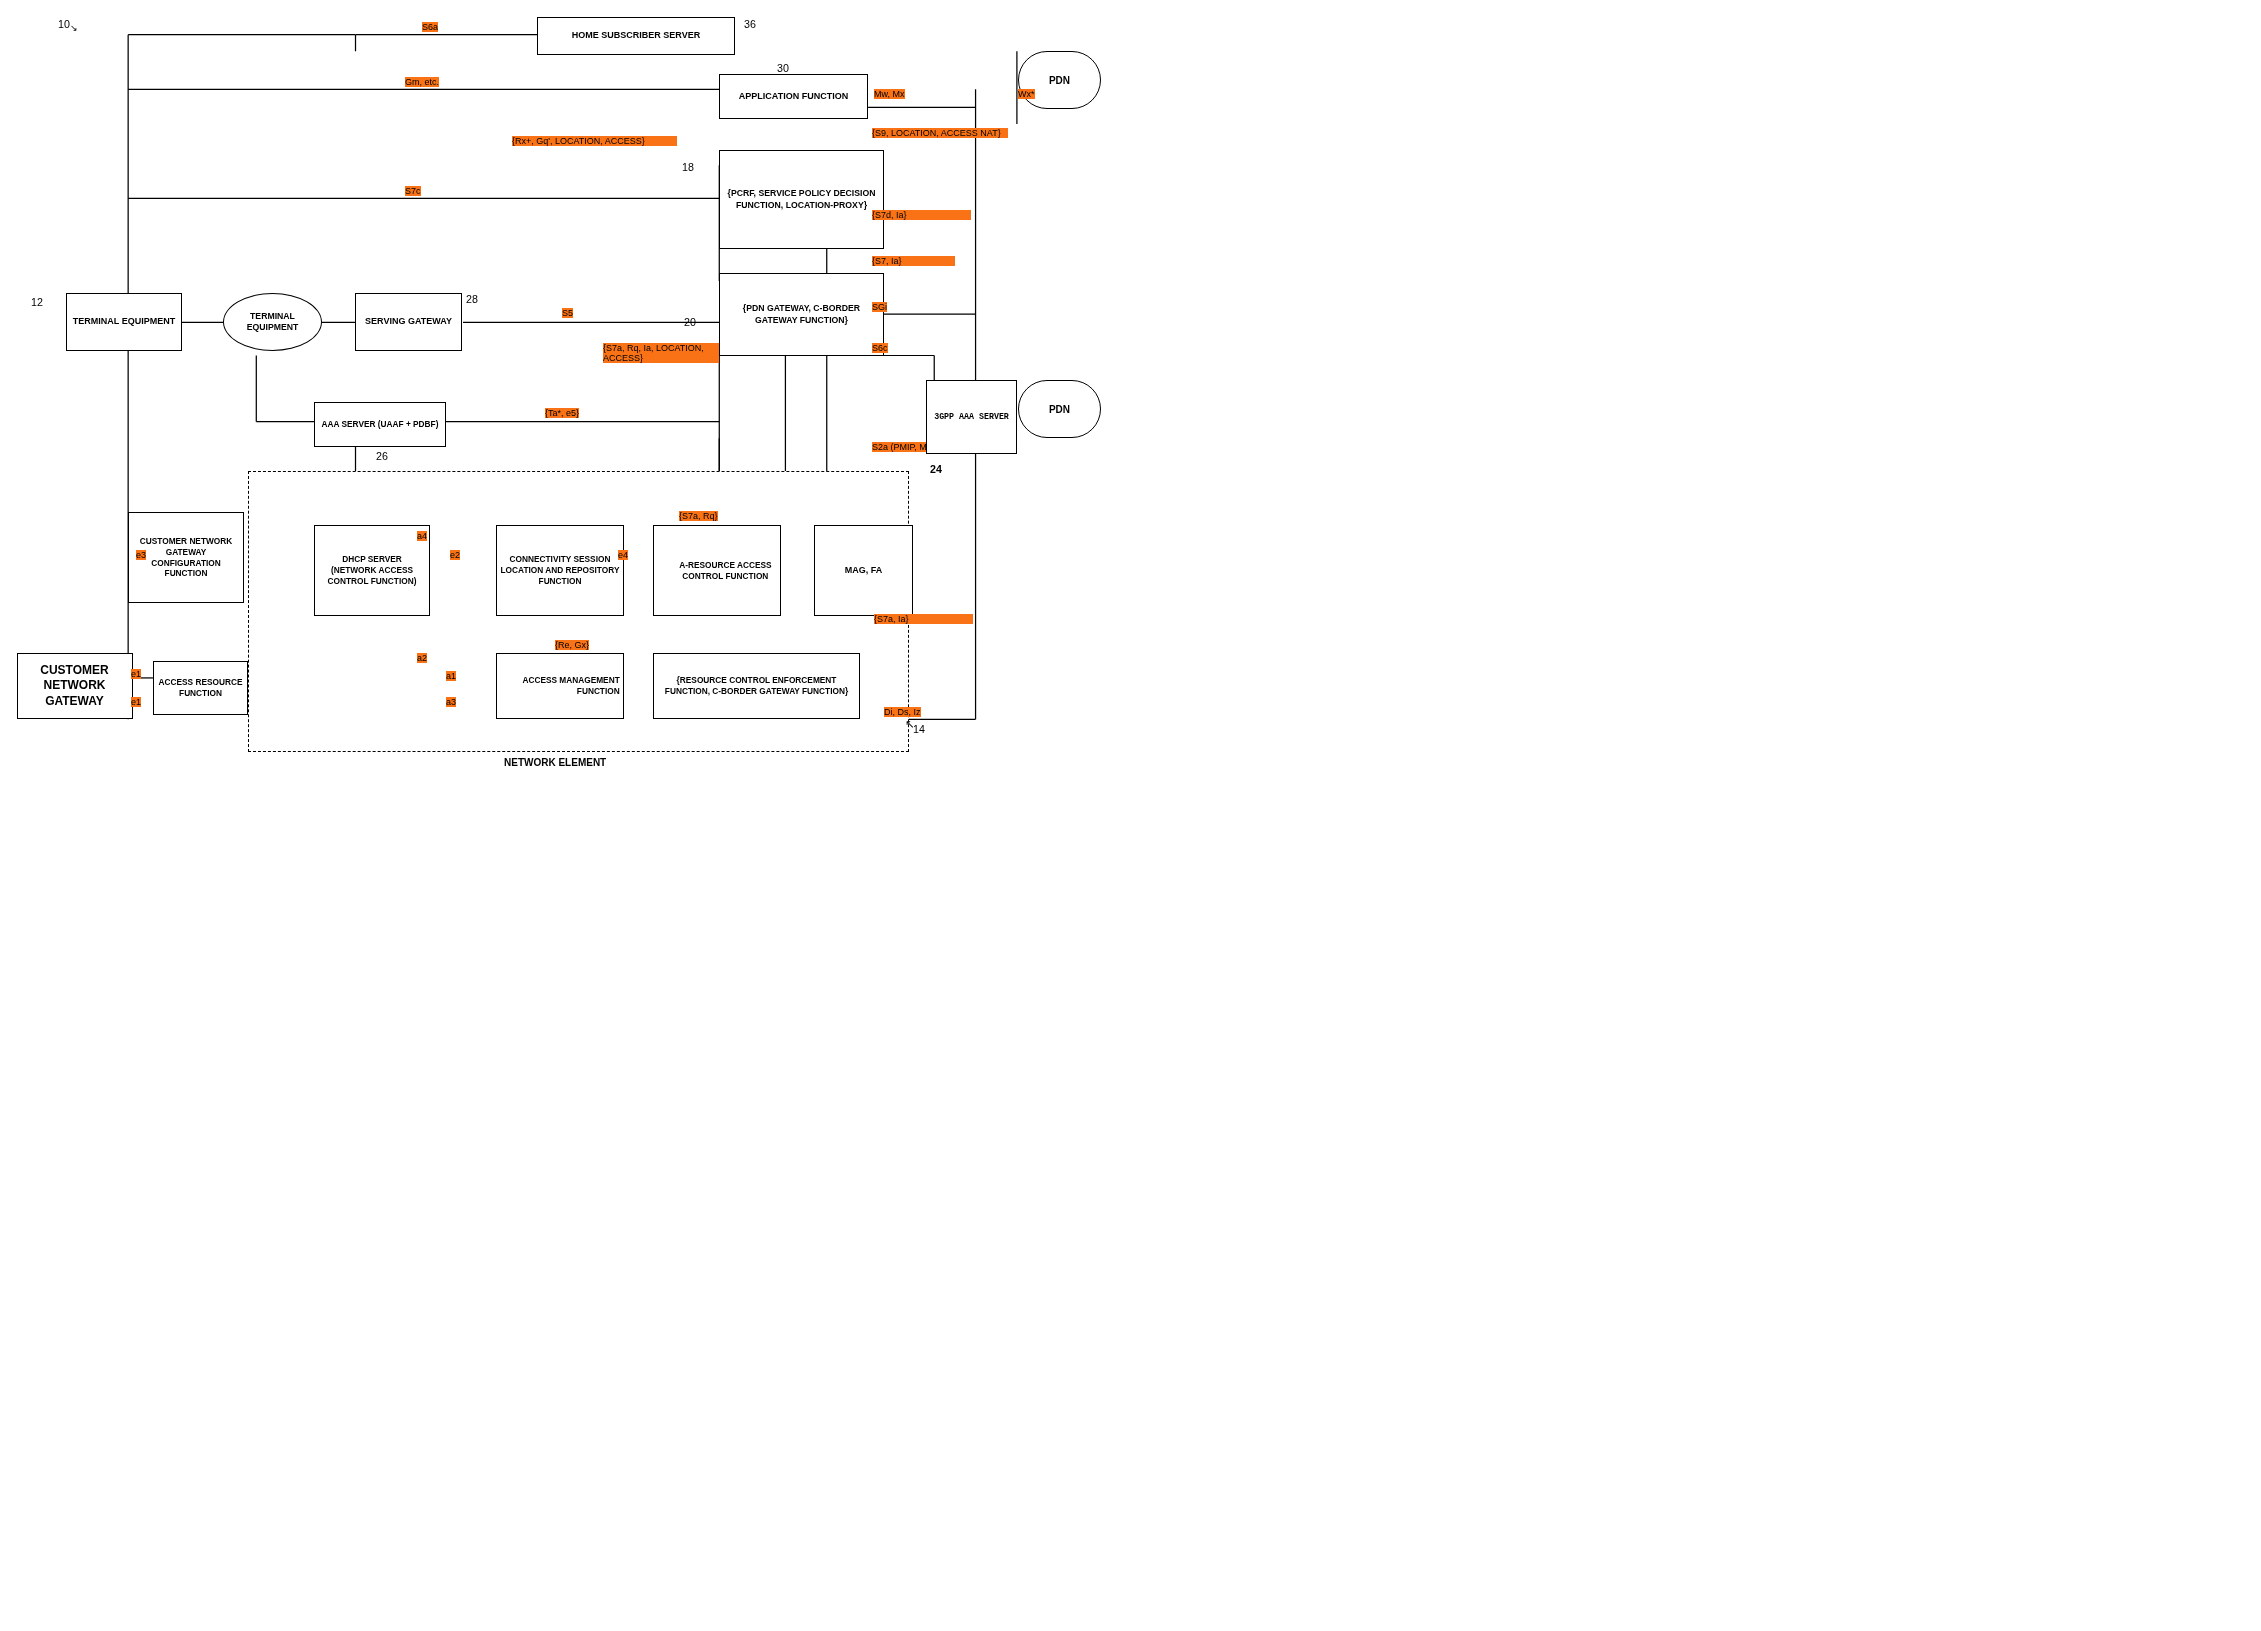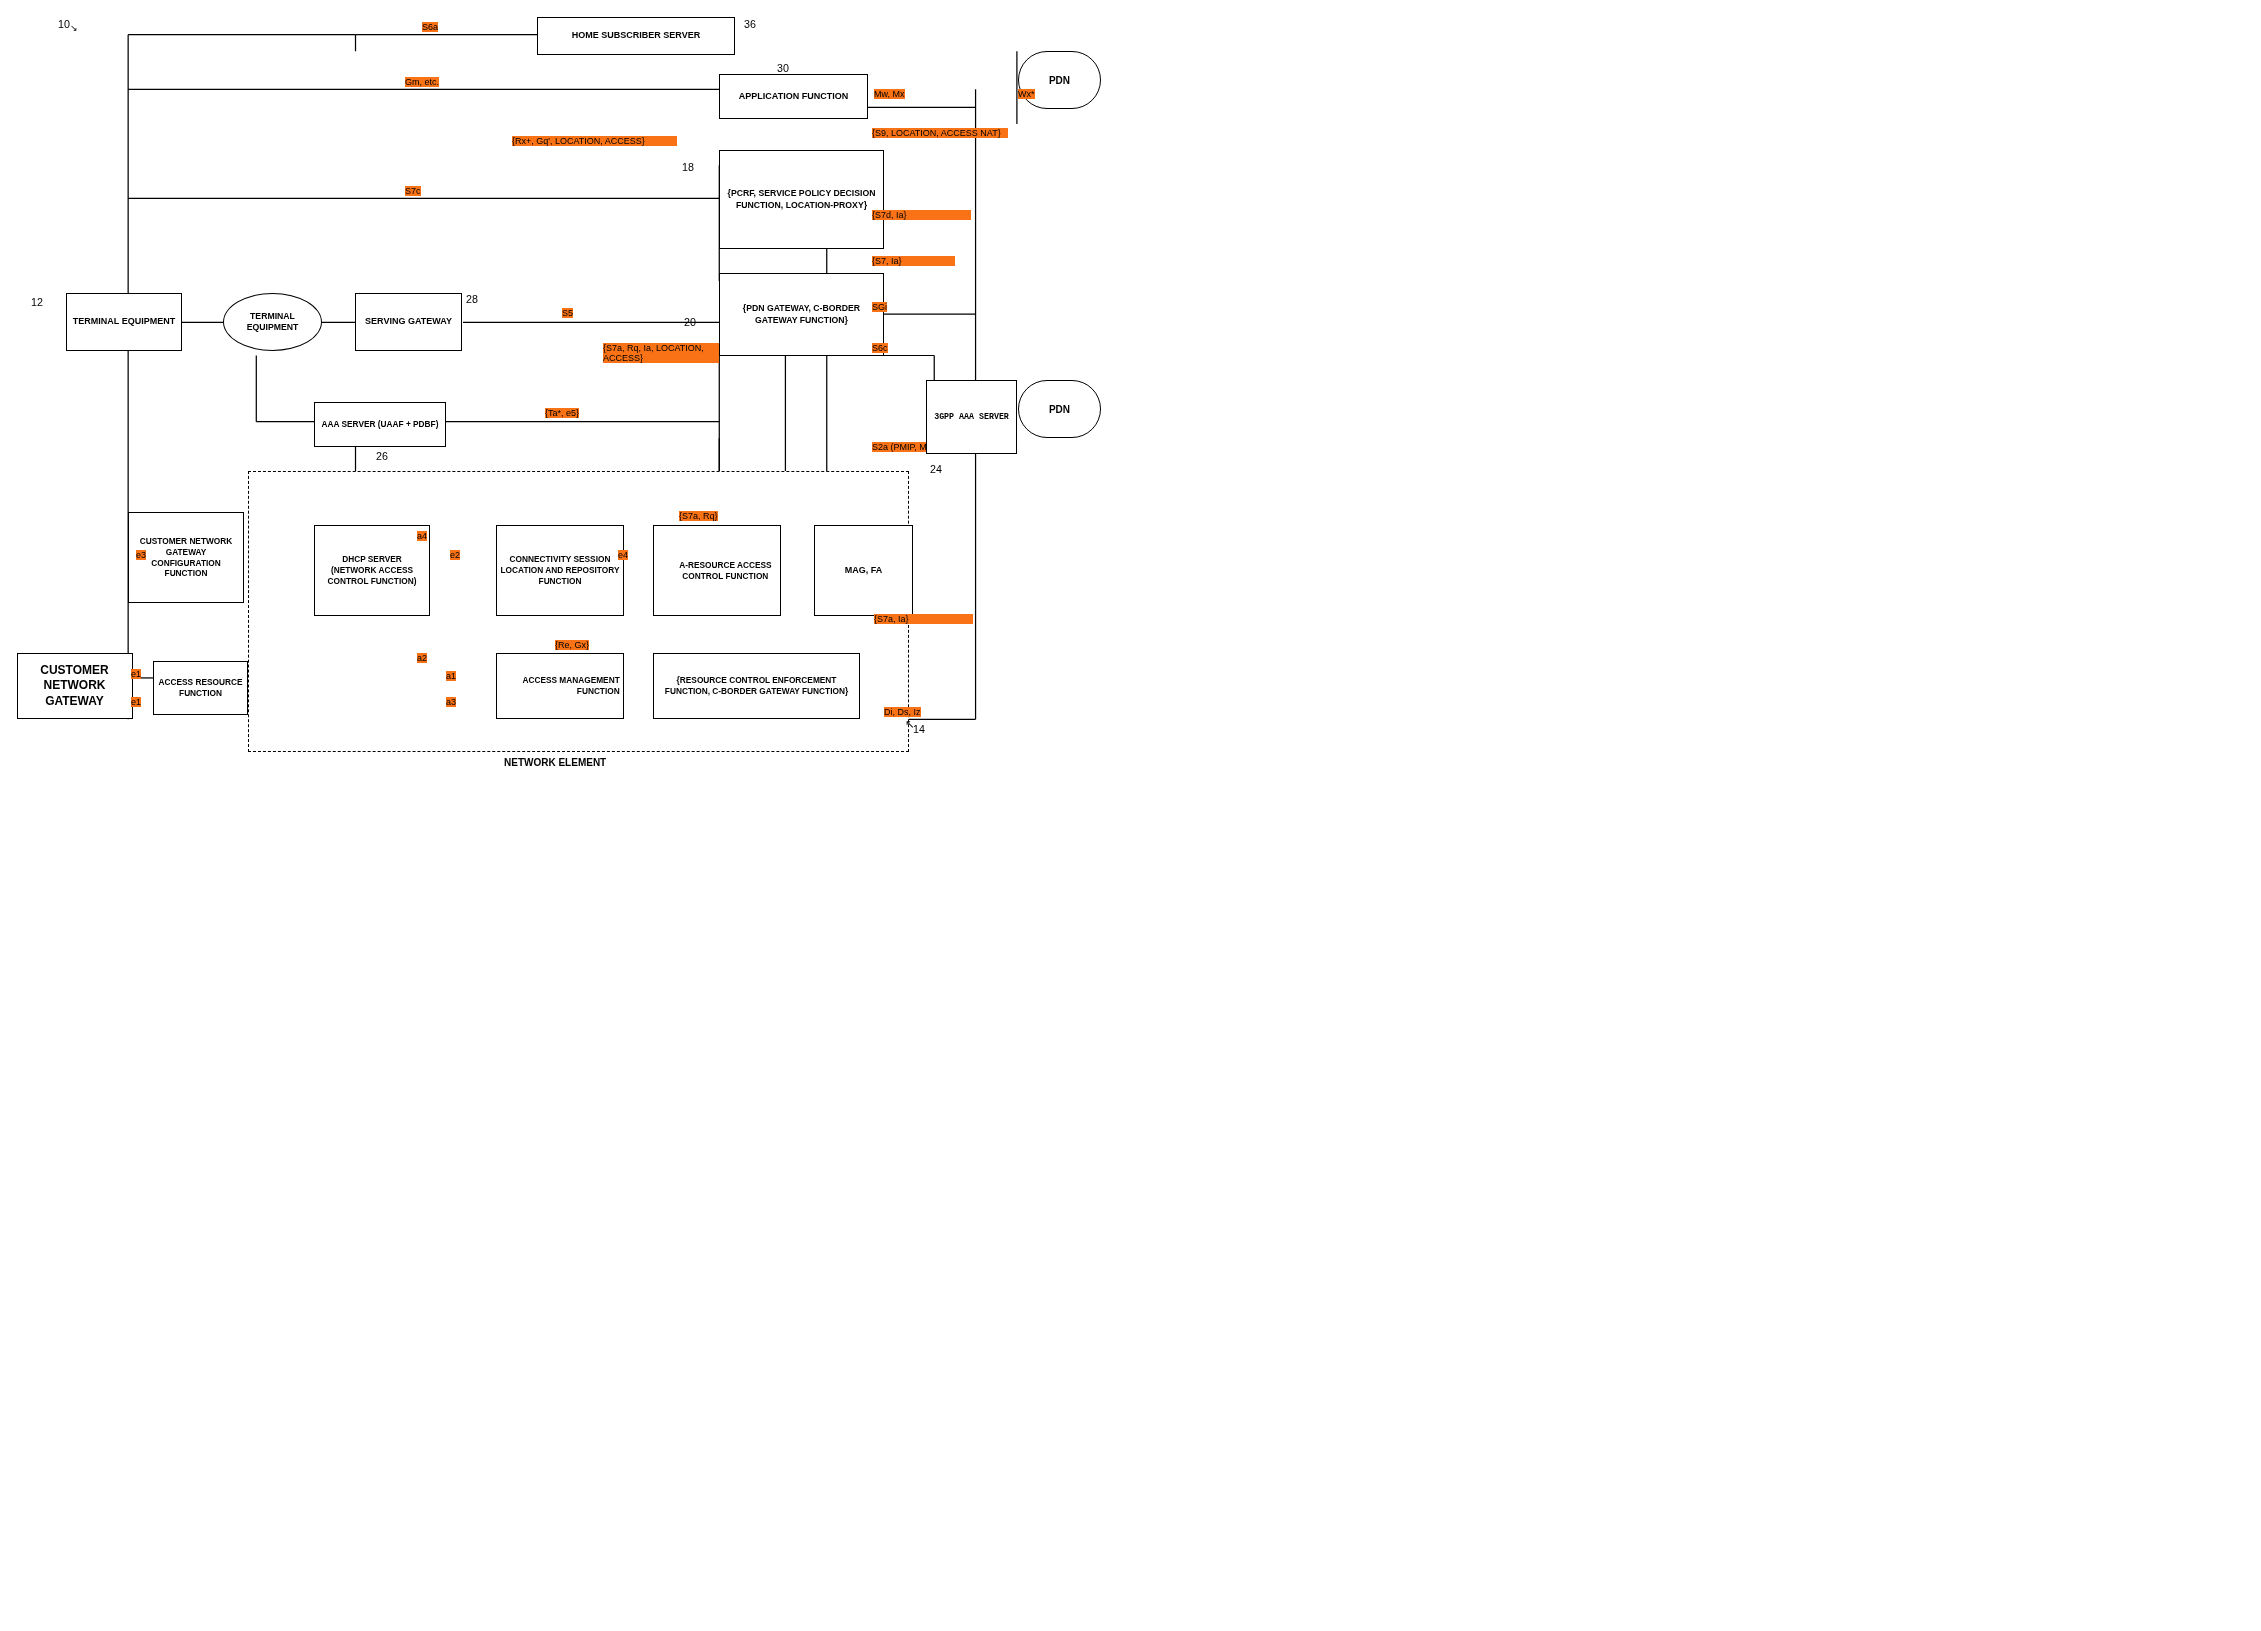--- a/index.html
+++ b/index.html
@@ -283,21 +283,21 @@
     <span>PDN</span>
   </div>
 
   <div style="position:absolute; left:1018px; top:380px; width:83px; height:58px; border: 1.7px solid #000; border-radius:33px; display:flex; align-items:center; justify-content:center; font-size:10px; font-weight:bold; background:#fff;">
     <span>PDN</span>
   </div>
 
   <div class="box" style="left:926px; top:380px; width:91px; height:74px;font-family:Liberation Mono, monospace;">
     <span style="font-size:8.3px;">3GPP AAA SERVER</span>
   </div>
-  <span class="ref-num" style="left:930px; top:463px;">24</span>
+  <span class="ref-num" style="left:930px; top:463px;font-weight:bold;">24</span>
 
   <div class="label" style="left:874px; top:89px;">Mw, Mx</div>
 
   <div class="label" style="left:1018px; top:89px;">Wx*</div>
 
   <div class="label" style="left:136px; top:550px;">e3</div>
 
   <div class="label" style="left:450px; top:550px;">e2</div>
 
   <div class="label" style="left:618px; top:550px;">e4</div>

